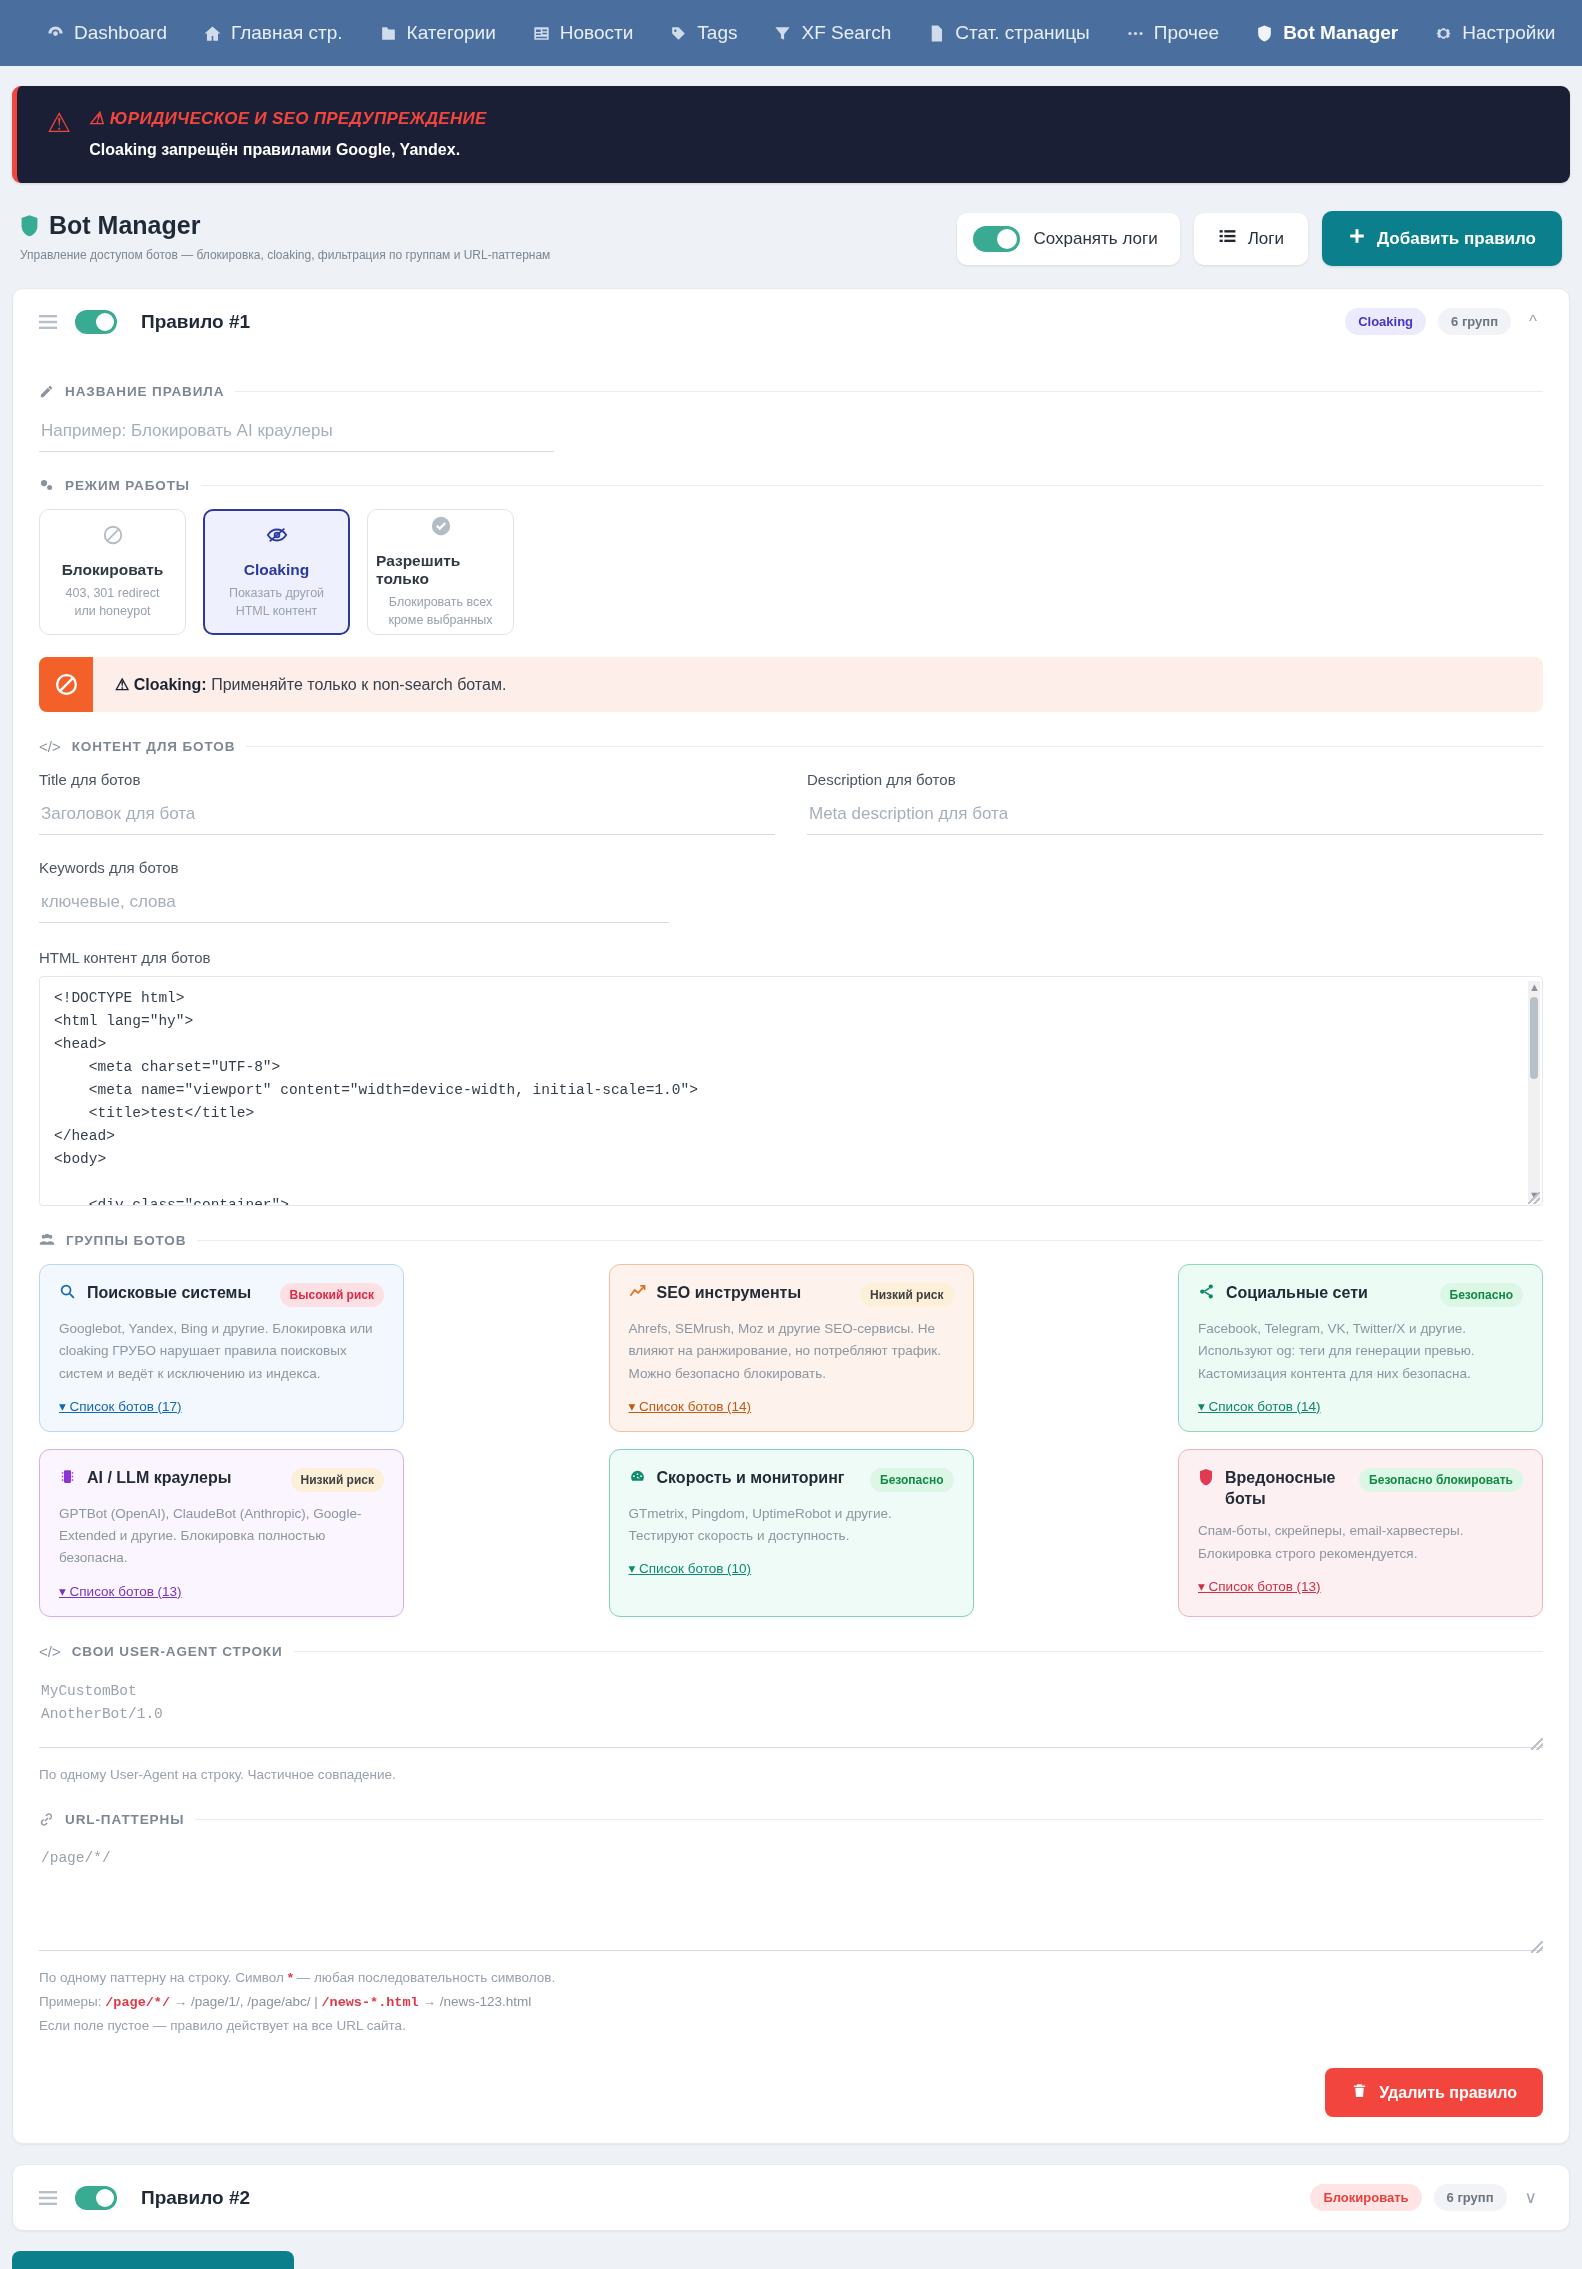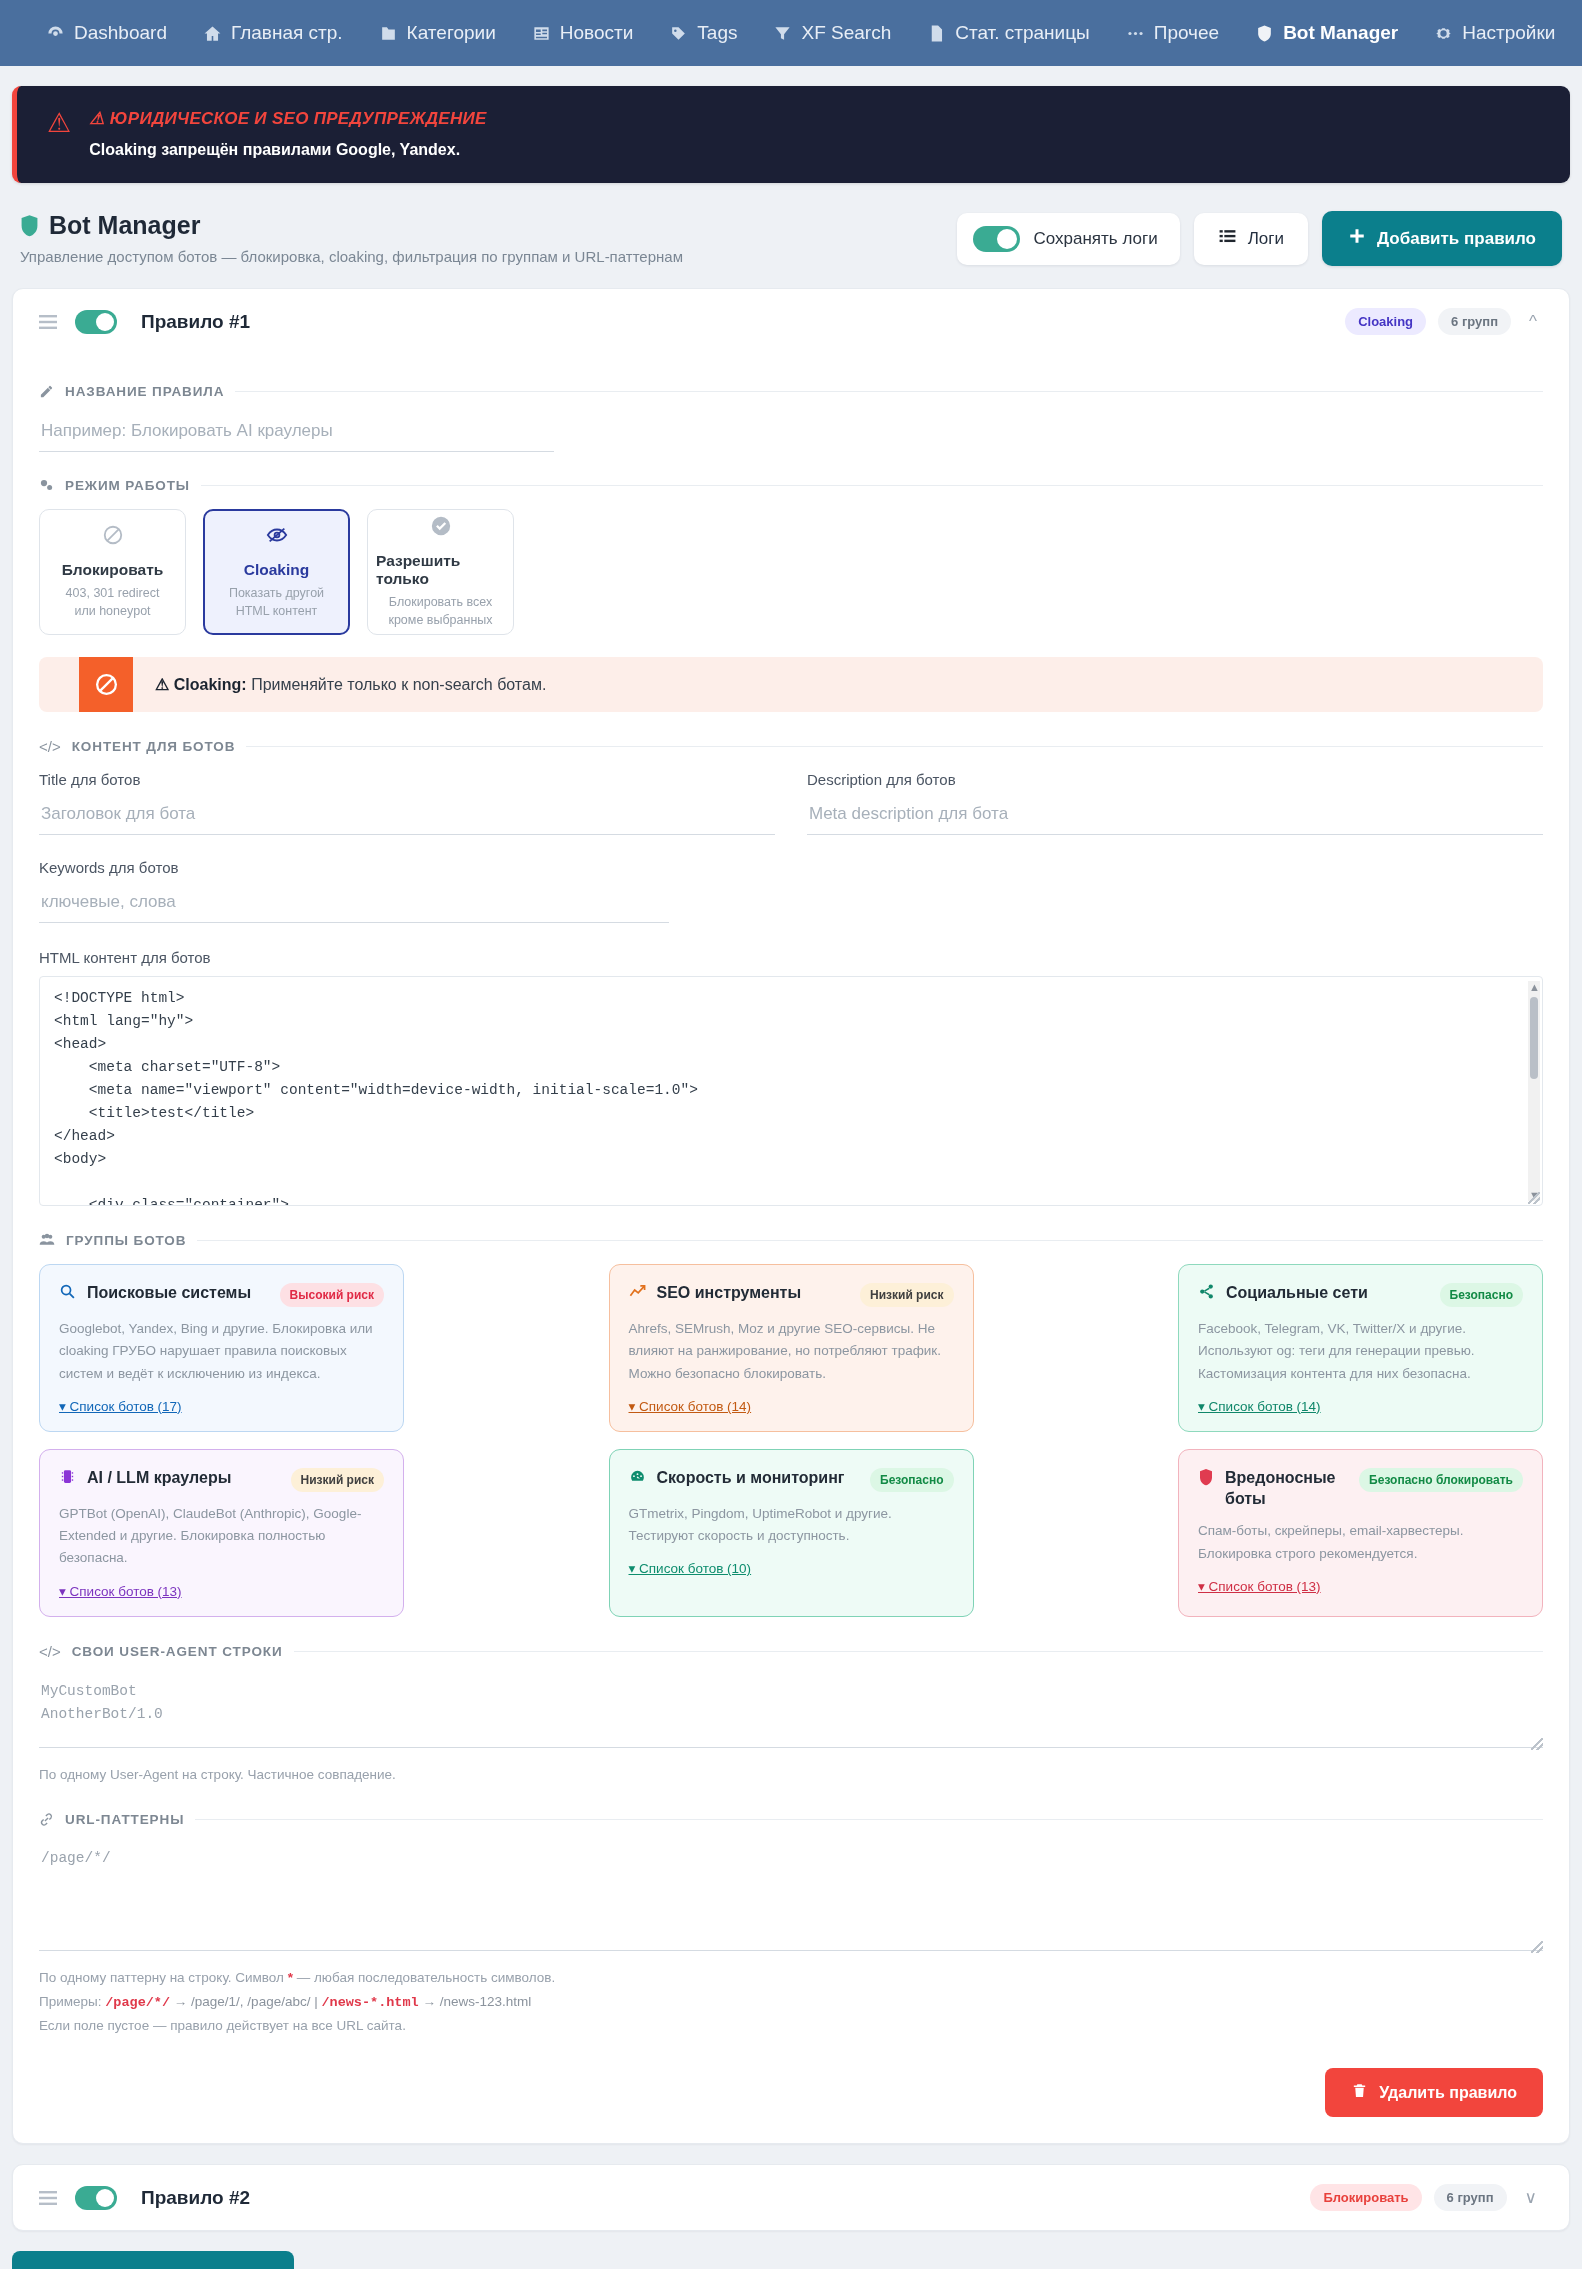--- a/index.html
+++ b/index.html
@@ -66,21 +66,21 @@
   .page-header {
     display: flex;
     align-items: flex-start;
     justify-content: space-between;
     padding: 28px 8px 22px 8px;
   }
   .ph-left { display: flex; flex-direction: column; gap: 8px; }
   .ph-title-row { display: flex; align-items: center; gap: 10px; }
   .ph-shield { width: 19px; height: 23px; }
   .ph-title { font-size: 25px; font-weight: bold; color: #1f2937; }
-  .ph-sub { font-size: 15px; color: #7b8794; }
+  .ph-sub { font-size: 12px; color: #7b8794; }
 
   .ph-right { display: flex; align-items: center; gap: 14px; }
   .logs-toggle-box {
     background: #ffffff;
     border-radius: 10px;
     display: flex;
     align-items: center;
     gap: 13px;
     padding: 13px 22px 13px 16px;
     box-shadow: 0 1px 3px rgba(16,24,40,.09);
@@ -180,21 +180,21 @@
   .mode-ico { font-size: 22px; color: #b4bcc6; line-height: 1; margin-bottom: 6px; }
   .mode.selected .mode-ico { color: #2a3a9e; }
   .mode-name { font-size: 15.5px; font-weight: bold; color: #303a45; }
   .mode.selected .mode-name { color: #2a3a9e; }
   .mode-desc { font-size: 12.5px; color: #98a1ac; text-align: center; line-height: 1.45; }
 
   
   .cloak-alert {
     display: flex; align-items: stretch;
     background: #fdeee9; border-radius: 8px;
-    overflow: hidden; margin: 22px 0 8px 0; padding-left: 40px;
+    overflow: hidden; margin: 22px 0 8px 0;
   }
   .cloak-alert-bar {
     background: #f4602a; width: 54px;
     display: flex; align-items: center; justify-content: center;
     color: #fff; font-size: 24px; flex: none;
   }
   .cloak-alert-text { padding: 18px 22px; font-size: 16px; color: #36404c; }
   .cloak-alert-text b { color: #1b2430; }
 
   

